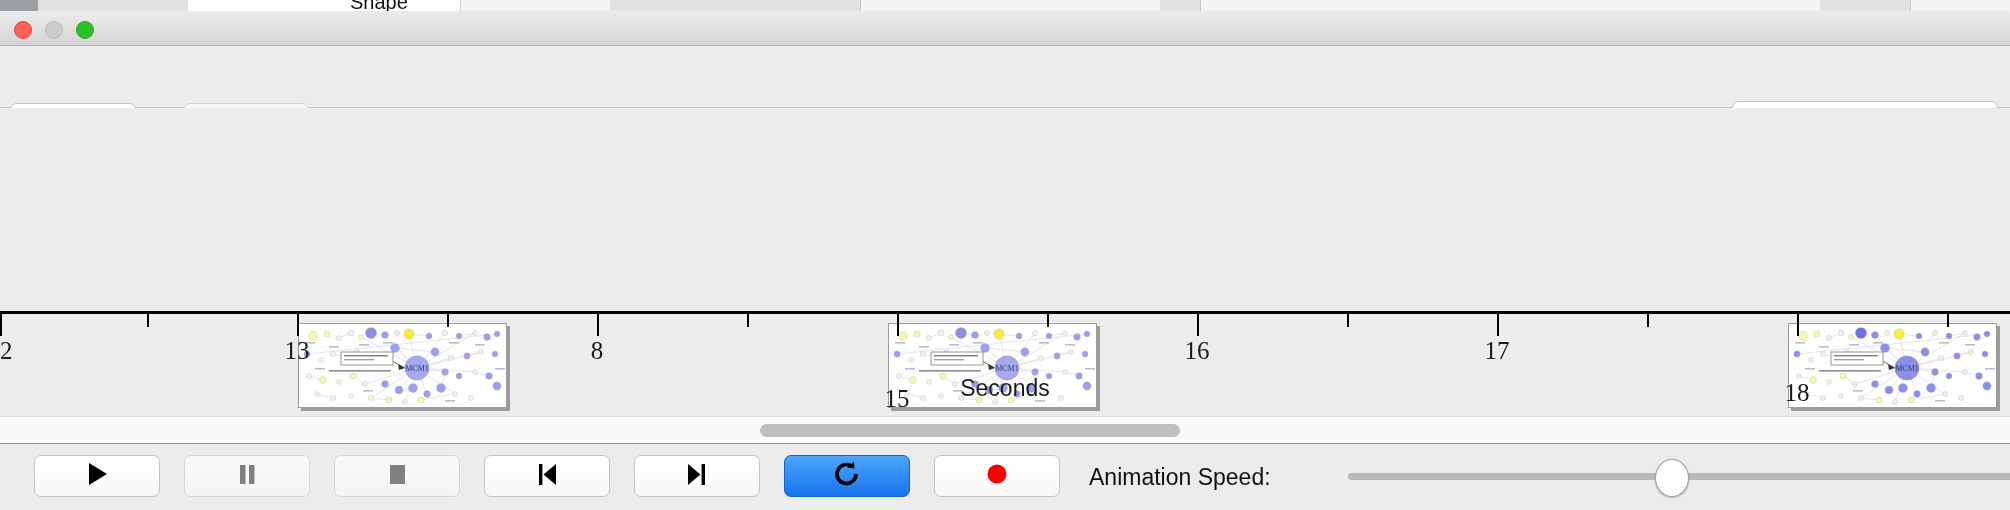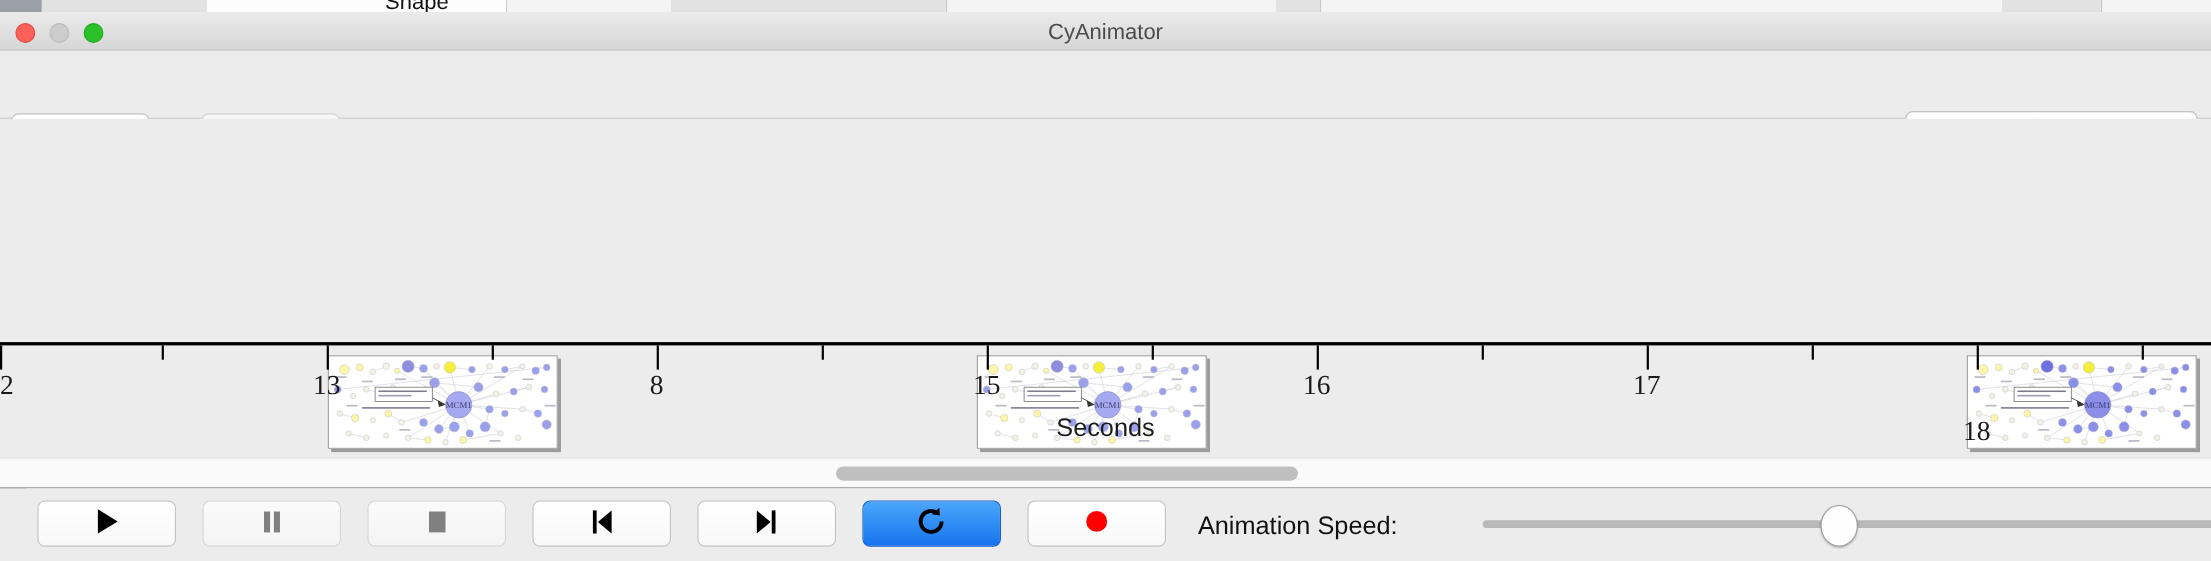--- a/index.html
+++ b/index.html
@@ -219,21 +219,20 @@
     <div class="bg-block" style="left:740px;width:120px;"></div>
     <div class="bg-block" style="left:1160px;width:40px;"></div>
     <div class="bg-block" style="left:1820px;width:90px;"></div>
     <span class="bg-text" style="left:350px;">Shape</span>
   </div>
 
   <div class="titlebar">
     <span class="traffic tl-close"></span>
     <span class="traffic tl-min"></span>
     <span class="traffic tl-max"></span>
-    <div class="title-text">CyAnimator</div>
   </div>
 
   <div class="toolbar">
     <div class="btn" id="add-frame-btn">
       <span class="plus-icon"></span>
     </div>
     <div class="btn dim" id="delete-frame-btn">
       <svg width="26" height="30" viewBox="0 0 26 30">
         <path d="M2 6 H24" stroke="#6e6e6e" stroke-width="2" fill="none"></path>
         <path d="M9.5 6 V3.5 a1.4 1.4 0 0 1 1.4 -1.4 h4.2 a1.4 1.4 0 0 1 1.4 1.4 V6" stroke="#6e6e6e" stroke-width="2" fill="none"></path>
@@ -568,21 +567,21 @@
     <div class="ruler">
       <div class="ruler-line"></div>
       <div id="ticks">
           <div class="tick major" style="left: 0px;"></div>
           <div class="tick-label" style="left: 0px;">12</div>
           <div class="tick major" style="left: 297px;"></div>
           <div class="tick-label" style="left: 297px;">13</div>
           <div class="tick major" style="left: 597px;"></div>
           <div class="tick-label" style="left: 597px;">8</div>
           <div class="tick major" style="left: 897px;"></div>
-          <div class="tick-label" style="left: 897px;">15</div>
+          <div class="tick-label" style="left: 897px; margin-top: 48px;">15</div>
           <div class="tick major" style="left: 1197px;"></div>
           <div class="tick-label" style="left: 1197px;">16</div>
           <div class="tick major" style="left: 1497px;"></div>
           <div class="tick-label" style="left: 1497px;">17</div>
           <div class="tick major" style="left: 1797px;"></div>
           <div class="tick-label" style="left: 1797px; margin-top: 42px;">18</div>
           <div class="tick minor" style="left: 147px;"></div>
           <div class="tick minor" style="left: 447px;"></div>
           <div class="tick minor" style="left: 747px;"></div>
           <div class="tick minor" style="left: 1047px;"></div>

